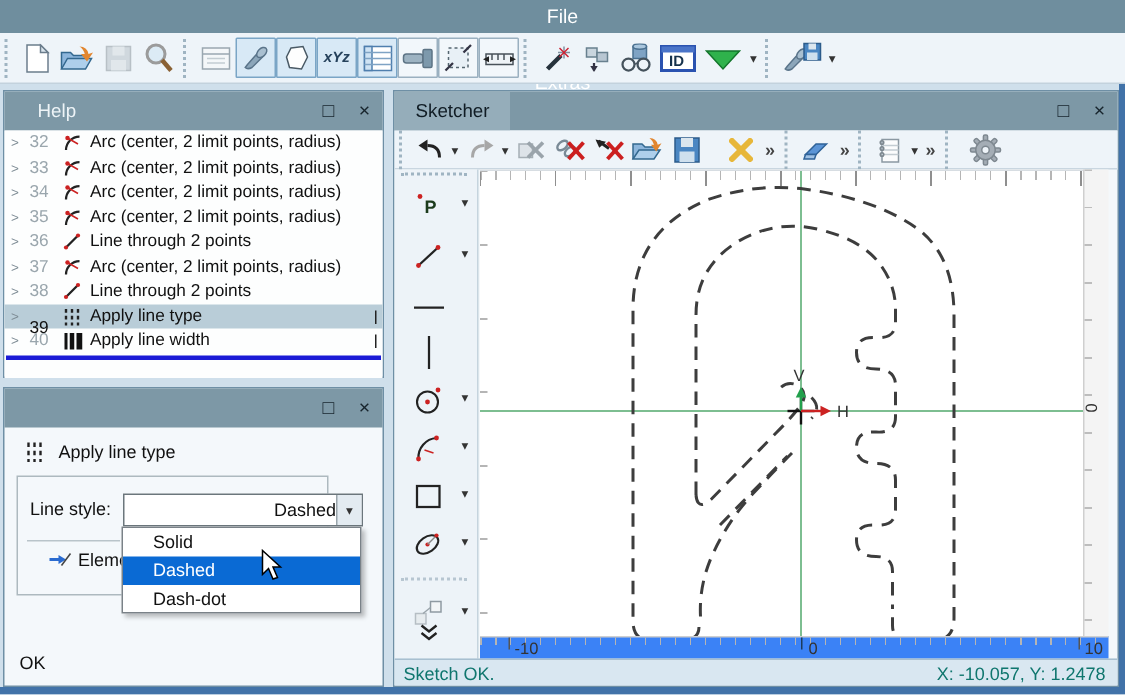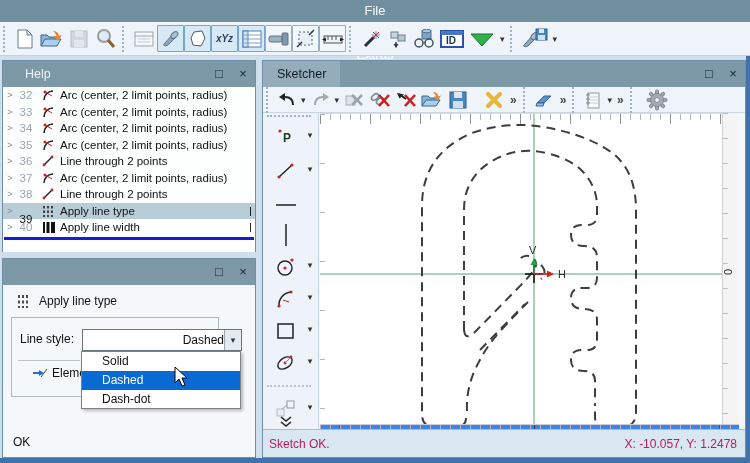--- a/index.html
+++ b/index.html
@@ -96,22 +96,22 @@
       background:repeating-linear-gradient(180deg,#bdbdbd 0 1px,transparent 1px 25px); }
   #rruler .zero { position:absolute; left:2px; top:153px; font-size:11px; color:#333;
                   transform:rotate(-90deg); }
   #bruler { position:absolute; left:57px; right:6px; bottom:17px; height:16px; background:#3b82f6;
             border-top:1px solid #cfcfcf; }
   #bruler .ticks { position:absolute; left:0; top:0; width:100%; height:5px;
       background:repeating-linear-gradient(90deg,#b5b5b5 0 1px,transparent 1px 10px); }
   .blabel { position:absolute; top:2px; font-size:11px; color:#333; }
   .btick { position:absolute; top:0; width:1px; height:8px; background:#555; }
 
-  #statusbar { position:absolute; left:0; right:0; bottom:0; height:28px; background:#d9e7f1;
-               border-top:1px solid #a8bfd0; display:flex; align-items:center; font-size:12px; color:#be185d;text-align:right; }
+  #statusbar { position:absolute; left:0; right:0; bottom:0; height:18px; background:#d9e7f1;
+               border-top:1px solid #a8bfd0; display:flex; align-items:center; font-size:12px; color:#0f766e;text-align:right; }
   #status-left { padding-left:6px; }
   #status-right { margin-left:auto; padding-right:8px; }
 
   #bottomstrip { position:absolute; left:0; top:458px; width:750px; height:5px; background:#4172a8; }
   #rightstrip  { position:absolute; left:746px; top:56px; width:4px; height:402px; background:#4172a8; }
 </style>
 </head>
 <body>
 
 <div id="app">

